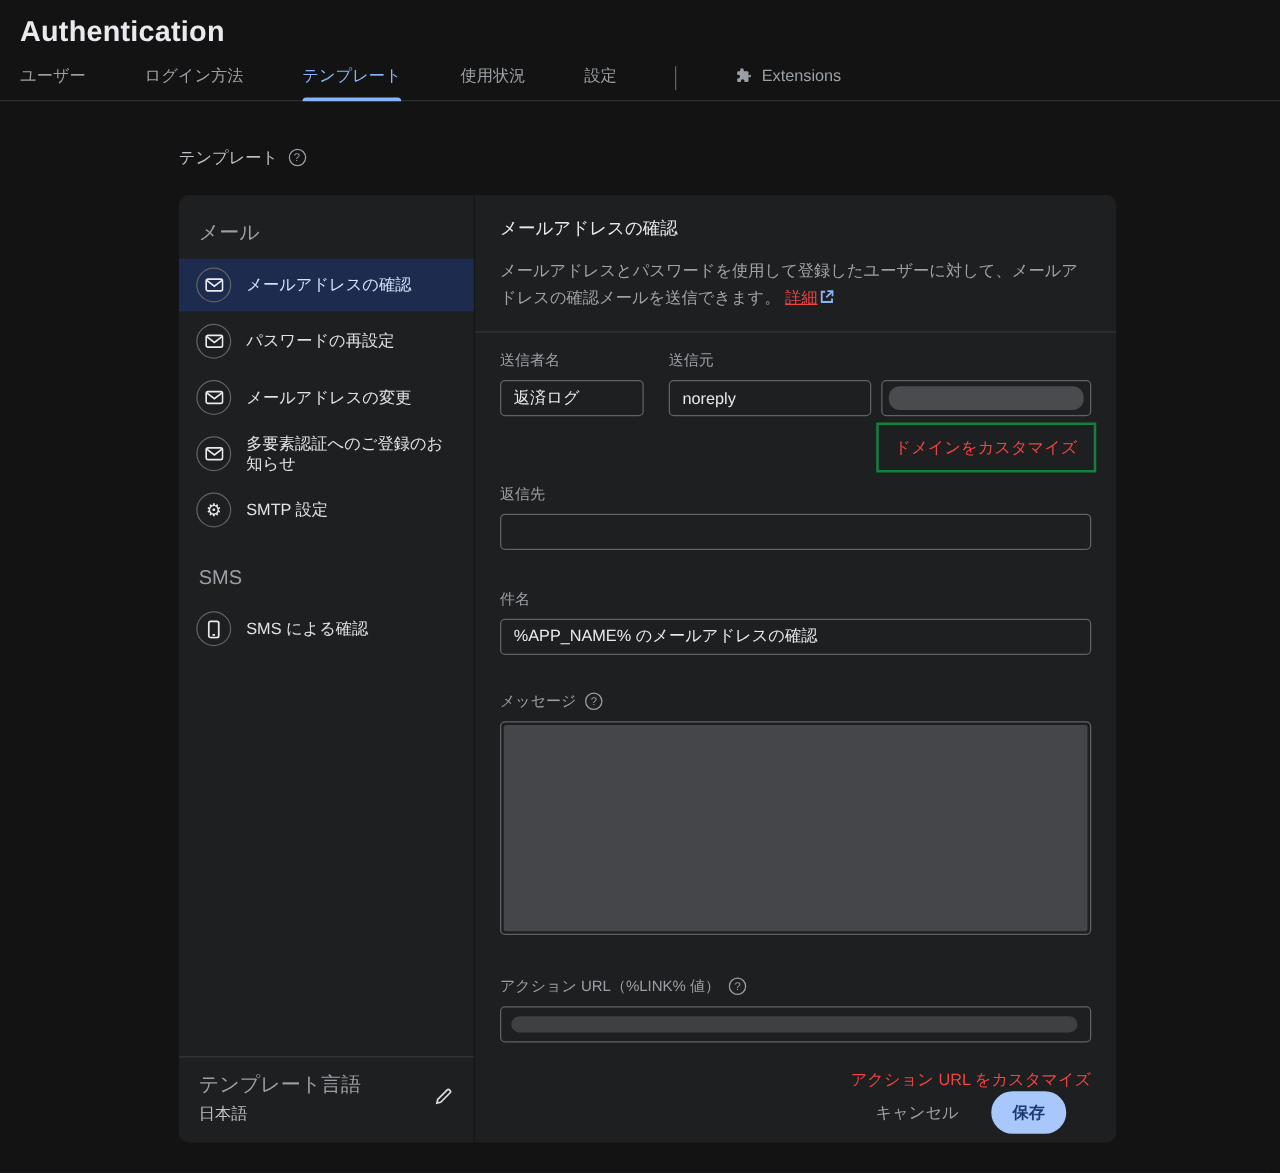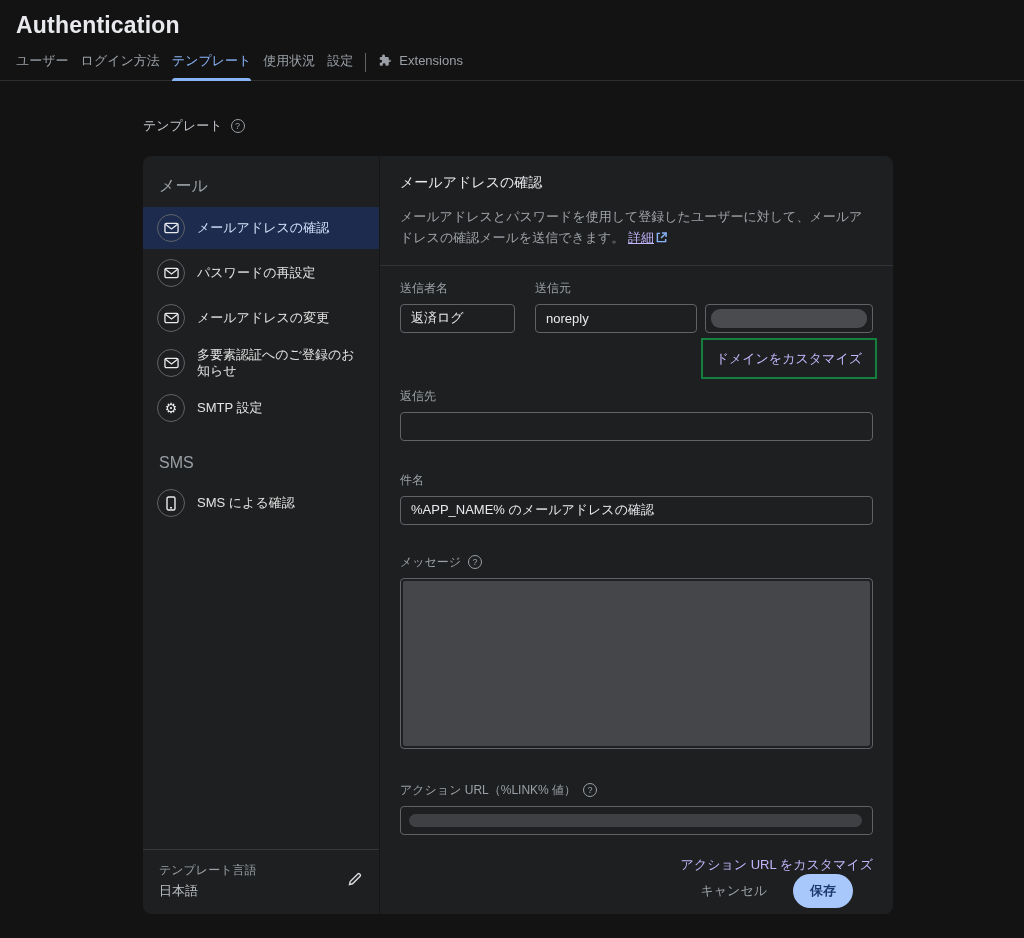--- a/index.html
+++ b/index.html
@@ -7,21 +7,21 @@
   body {
     background: #131314;
     font-family: "Liberation Sans", "DejaVu Sans", sans-serif;
     color: #e8eaed;
     overflow: hidden;
   }
   
   .page-header { padding: 12px 16px 0 16px; }
   .page-title { font-size: 23px; font-weight: 700; color: #e8eaed; letter-spacing: .2px; }
   .tabbar {
-    display: flex; align-items: stretch; gap: 12px;
+    display: flex; align-items: stretch; gap: 47px;
     padding: 0 16px; margin-top: 12px;
     border-bottom: 1px solid #2e2f31; height: 30px;
   }
   .tab {
     position: relative; font-size: 13px; color: #9aa0a6;
     display: flex; align-items: center; gap: 7px; cursor: pointer;
     padding-bottom: 10px; white-space: nowrap;
   }
   .tab.active { color: #8ab4f8; }
   .tab.active::after {
@@ -63,29 +63,29 @@
     color: #e8eaed; font-size: 14px;
   }
   .icon-circle svg { stroke: #e8eaed; fill: none; stroke-width: 1.4; }
   .nav-label { font-size: 13px; color: #e3e3e3; line-height: 1.2; }
   .sidebar-spacer { flex: 1; }
   .sidebar-footer {
     border-top: 1px solid #37383a; padding: 12px 16px 14px 16px;
     display: flex; align-items: center;
   }
   .lang-block { flex: 1; }
-  .lang-label { font-size: 12px; color: #9aa0a6; margin-bottom: 3px; }
+  .lang-label { font-size: 16px; color: #9aa0a6; margin-bottom: 3px; }
   .lang-value { font-size: 13px; color: #bdc1c6; }
   .edit-icon svg { stroke: #dadce0; fill: none; stroke-width: 1.4; }
   
   .main { flex: 1; display: flex; flex-direction: column; }
   .main-header { padding: 18px 20px 16px 20px; }
   .main-title { font-size: 14px; color: #e8eaed; margin-bottom: 14px; }
   .main-desc { font-size: 13px; color: #9fa3a8; line-height: 1.65; }
-  .link { color: #c4b5fd; text-decoration: underline; cursor: pointer; }
+  .link { color: #ef4444; text-decoration: underline; cursor: pointer; }
   .ext-link-icon { width: 11px; height: 11px; stroke: #8ab4f8; fill: none; stroke-width: 1.6; vertical-align: -1px; margin-left: 2px; }
   .main-divider { border-bottom: 1px solid #333438; }
   .form { padding: 14px 20px 0 20px; flex: 1; display: flex; flex-direction: column; }
   .field-label { font-size: 12px; color: #9aa0a6; margin-bottom: 7px; display: flex; align-items: center; gap: 7px; }
   .tinput {
     width: 100%; height: 29px; background: #1e1f20; border: 1px solid #5f6368;
     border-radius: 4px; color: #e8eaed; font-size: 13px; padding: 4px 10px;
     font-family: "Liberation Sans", "DejaVu Sans", sans-serif; outline: none;
   }
   .sender-row { display: flex; gap: 20px; }

